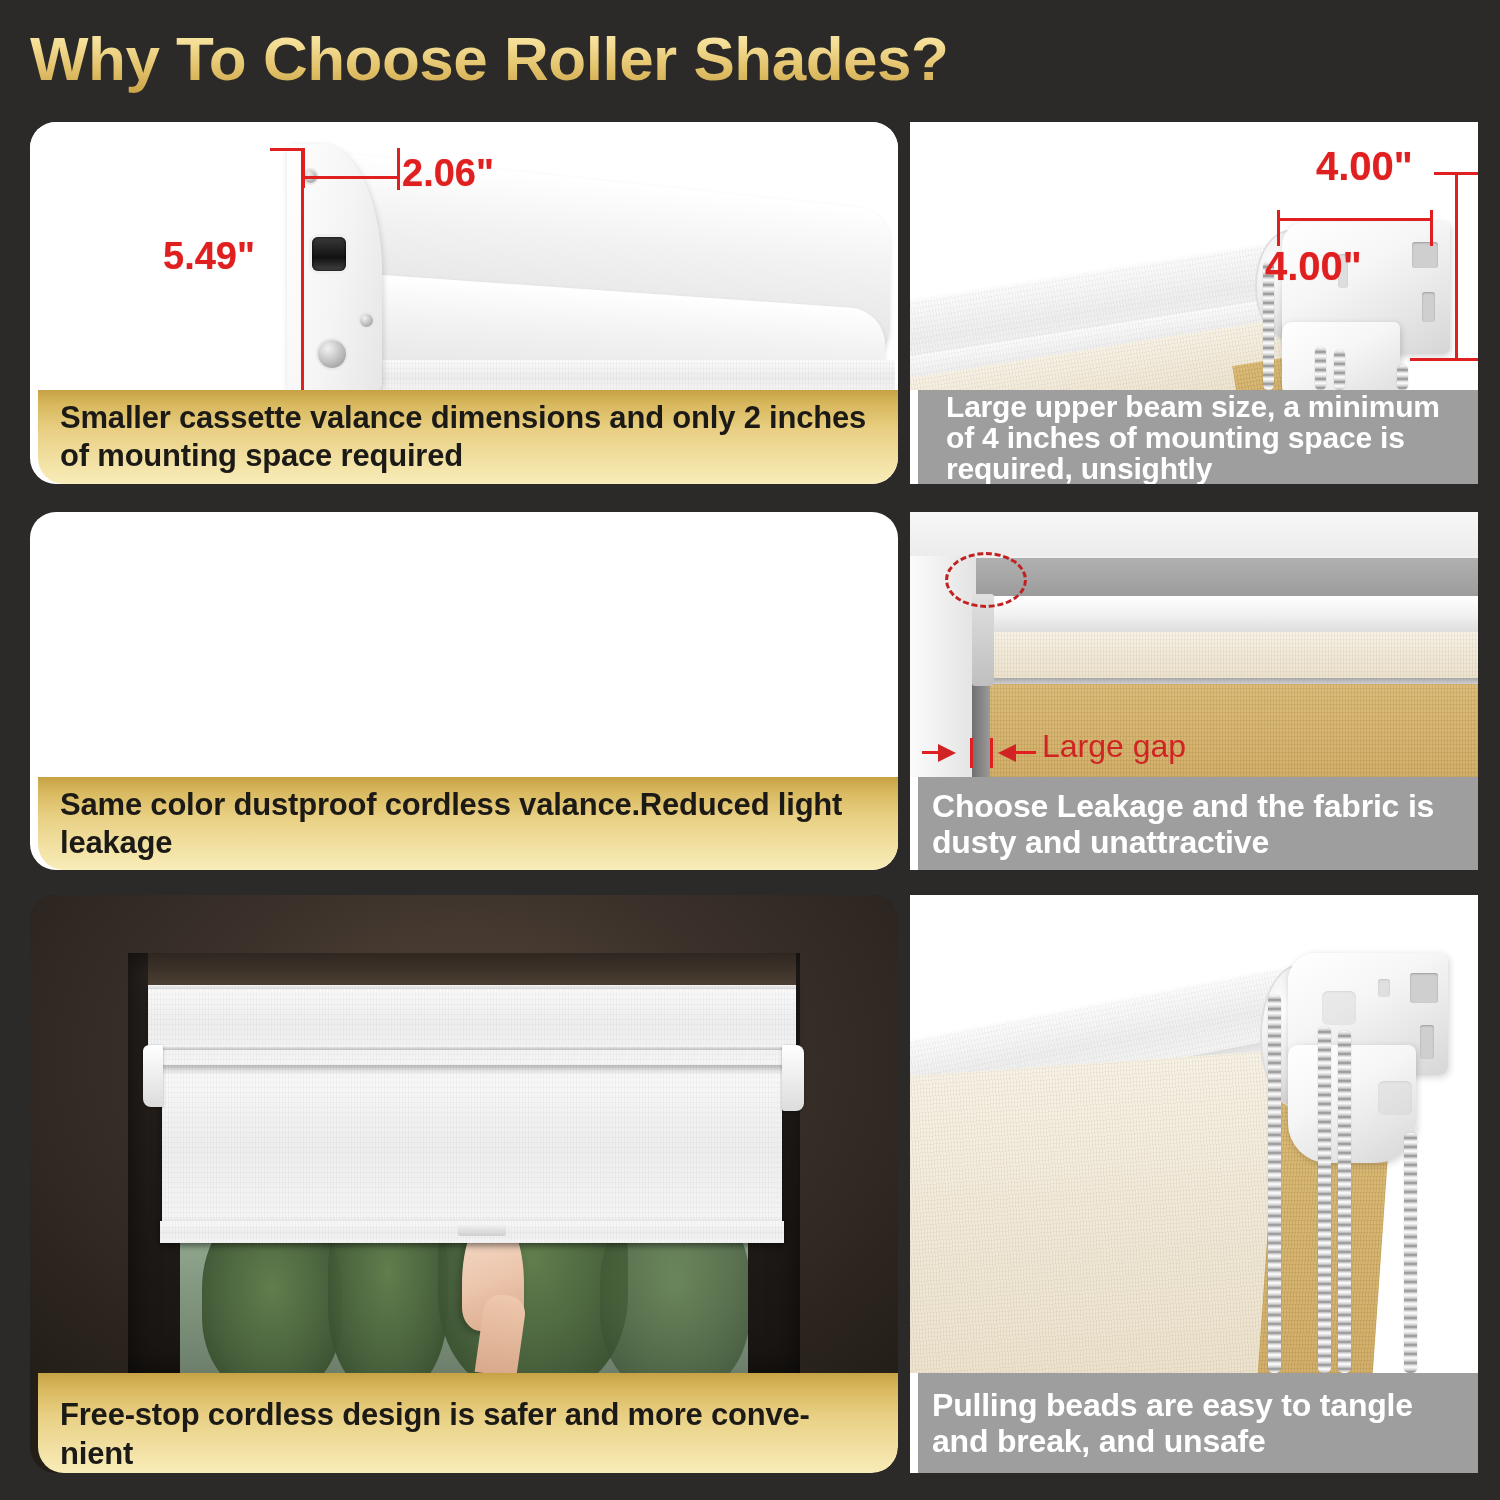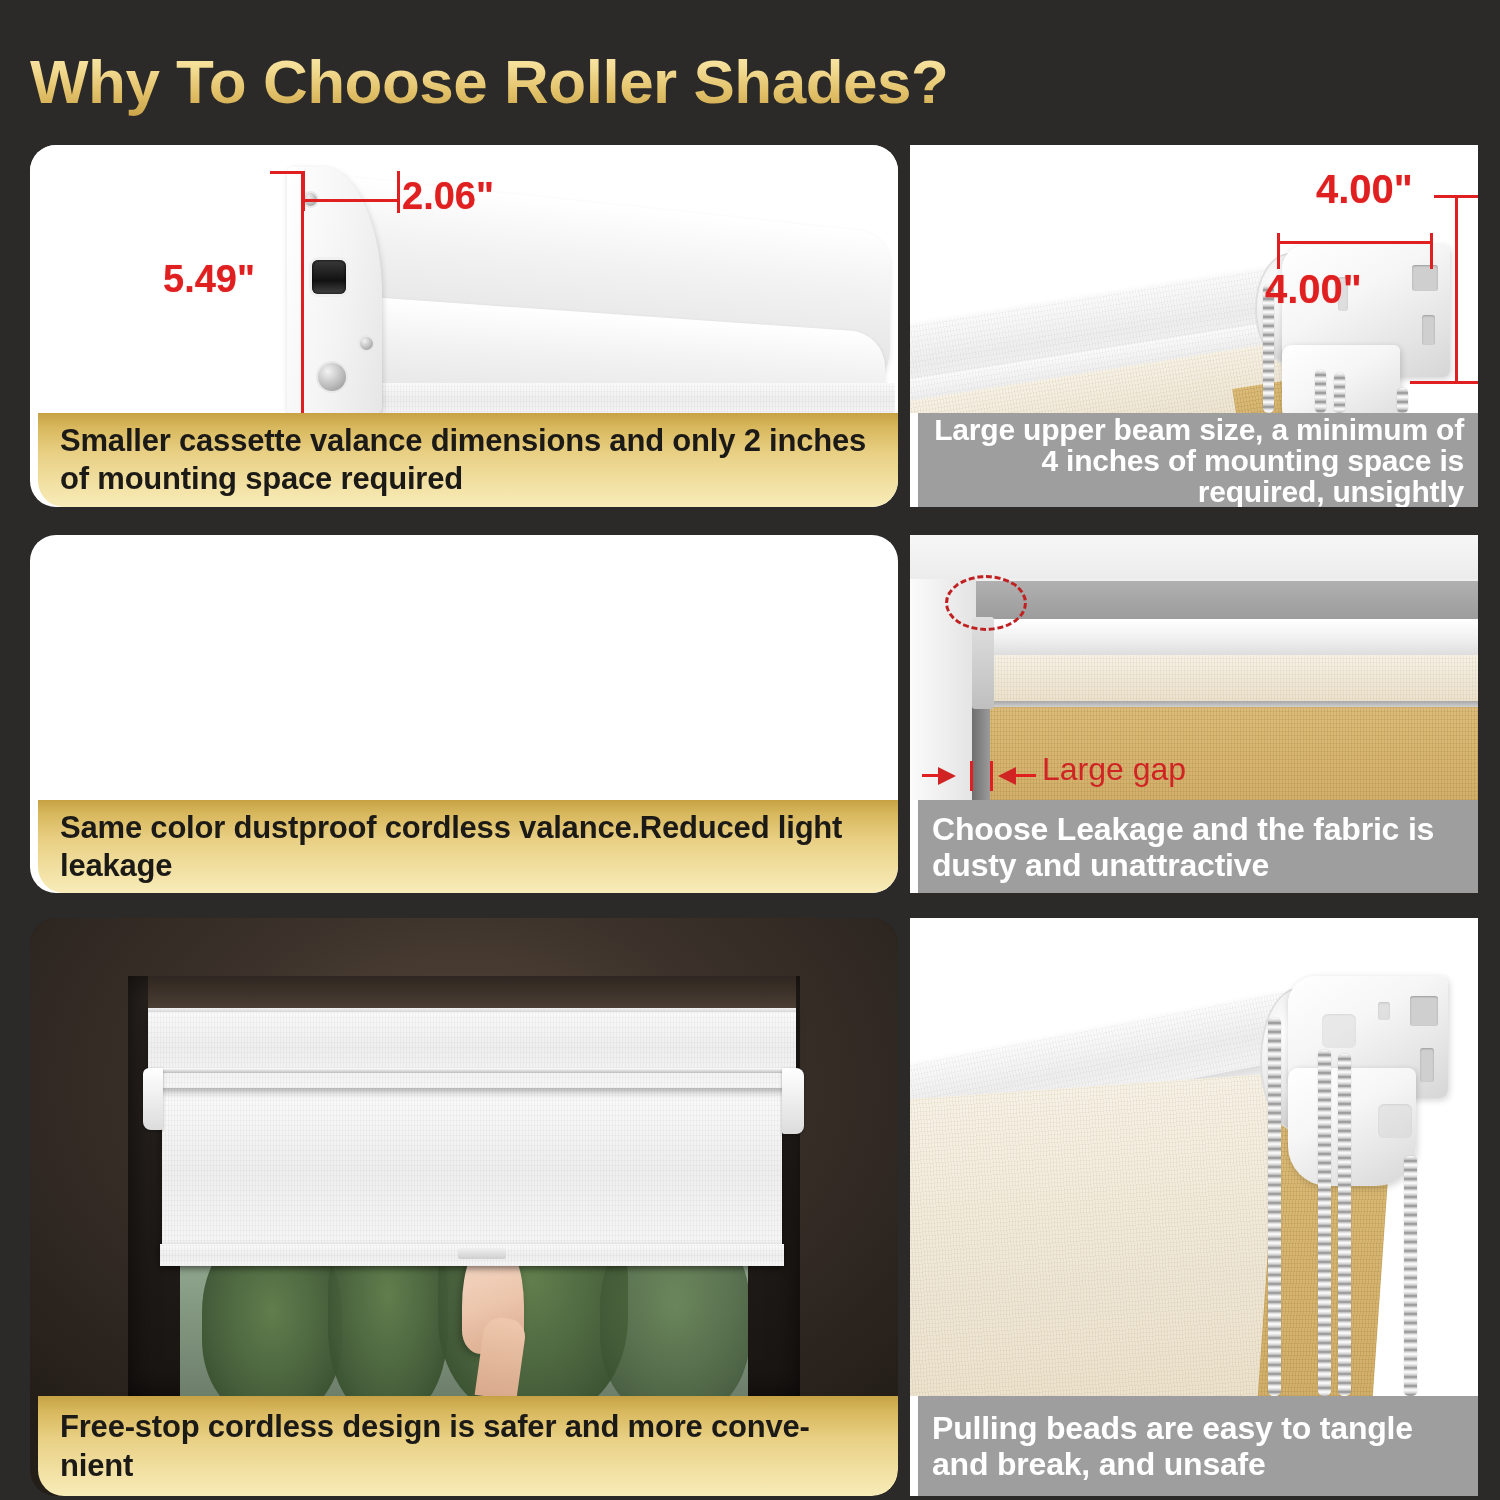--- a/index.html
+++ b/index.html
@@ -6,21 +6,20 @@
   html, body {
     width: 1500px; height: 1500px;
     background: #2b2a28;
     font-family: "Liberation Sans", sans-serif;
     overflow: hidden;
   }
   #page {
     position: relative;
     width: 1500px; height: 1072px;
     background: #2b2a28;
-    margin-top: 23px;
   }
 
   
   #title {
     position: absolute;
     left: 30px; top: 18px;
     width: 1200px; height: 82px;
     font-size: 62px;
     font-weight: 700;
     letter-spacing: -0.5px;
@@ -300,21 +299,21 @@
       <div class="tick-v" style="left:367px; top:88px; height:36px;"></div>
       <div class="tick-v" style="left:520px; top:88px; height:36px;"></div>
       <div class="dim" style="left:406px; top:22px; font-size:40px;">4.00"</div>
 
       <div class="rule-v" style="left:545px; top:50px; height:188px;"></div>
       <div class="tick-h" style="left:524px; top:50px; width:44px;"></div>
       <div class="tick-h" style="left:500px; top:236px; width:68px;"></div>
       <div class="dim" style="left:355px; top:122px; font-size:40px;">4.00"</div>
     </div>
 
-    <div class="caption bad" style="height:94px; padding:0 14px;text-align:right;">
+    <div class="caption bad" style="height:94px; padding:0 28px;">
       <span class="ctext" style="font-size:30px; line-height:31px;">Large upper beam size, a minimum of 4 inches of mounting space is required, unsightly</span>
     </div>
   </div>
 
   <div class="panel left" style="left:30px; top:512px; width:868px; height:358px;">
 
 
     <div class="caption good" style="height:93px; padding:0 22px; border-radius:0 0 26px 26px;">
       <span class="ctext" style="font-size:31px; line-height:38px;">Same color dustproof cordless valance.Reduced light leakage</span>
     </div>
@@ -399,21 +398,21 @@
 
       <div class="endcap" style="left:113px; top:150px; width:20px; height:62px;
                   border-radius:6px 2px 2px 8px;"></div>
       <div class="endcap" style="left:752px; top:150px; width:22px; height:66px;
                   border-radius:2px 8px 8px 2px;"></div>
 
       <div style="position:absolute; left:118px; top:58px; width:648px; height:32px;
                   background: linear-gradient(180deg,#2e2620,#4b3e33);"></div>
     </div>
 
-    <div class="caption good" style="height:100px; padding:0 22px; border-radius:0 0 26px 26px;">
+    <div class="caption good" style="height:100px; padding:0 22px; border-radius:0 0 26px 26px;align-items:flex-end;">
       <span class="ctext" style="font-size:31px; line-height:39px;">Free-stop cordless design is safer and more conve-nient</span>
     </div>
   </div>
 
   <div class="panel right" style="left:910px; top:895px; width:568px; height:578px;">
 
     <div class="photo" style="height:478px; background:#ffffff;">
 
       <div class="whitefab" style="position:absolute; left:-30px; top:70px; width:430px; height:76px;
                   transform: rotate(-11deg); transform-origin: right center;

